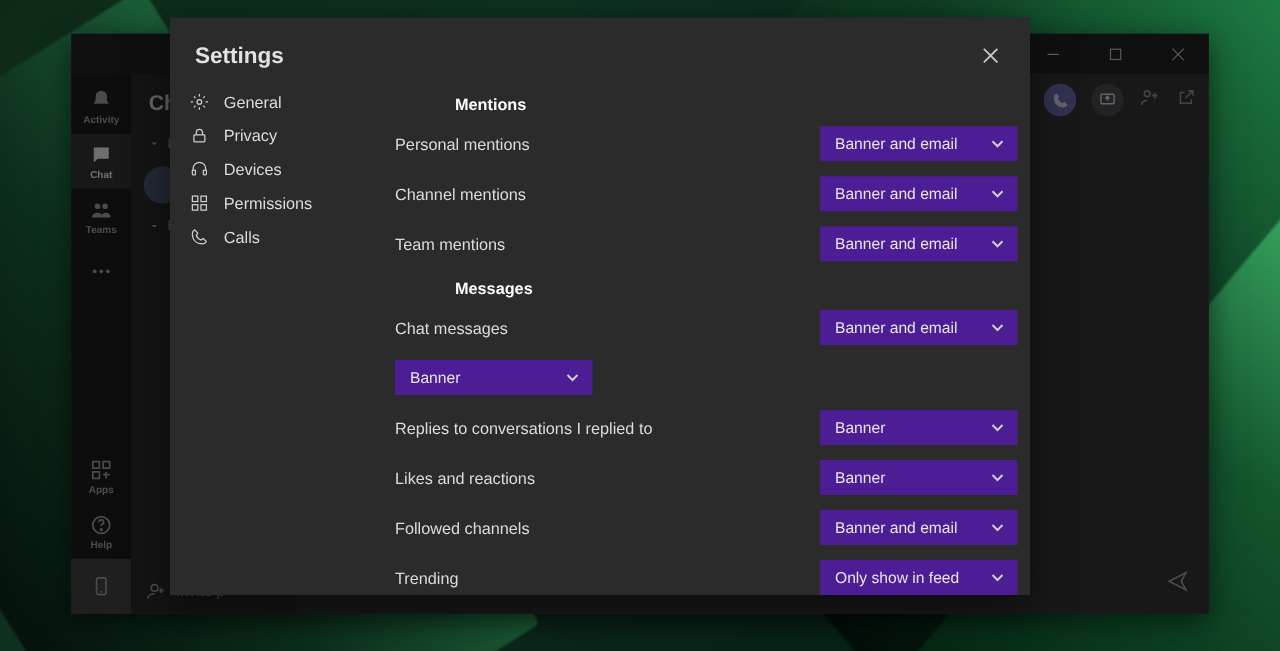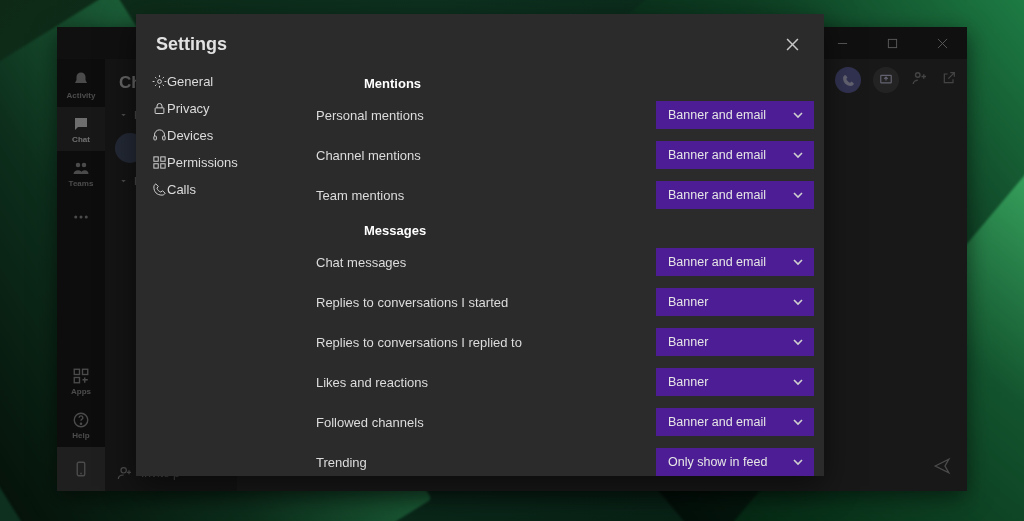--- a/index.html
+++ b/index.html
@@ -76,21 +76,21 @@
     display:flex; flex-direction:column;
     z-index:10;
     box-shadow:0 10px 30px rgba(0,0,0,.5);
   }
   .modal-head{display:flex;align-items:center;padding:18px 20px 6px;}
   .modal-head h1{font-size:18px;font-weight:700;}
   .modal-close{margin-left:auto;color:#c7c7c7;width:24px;height:24px;display:flex;align-items:center;justify-content:center;}
   .modal-body{flex:1;display:flex;min-height:0;}
 
   .settings-nav{width:170px;padding:6px 6px;display:flex;flex-direction:column;}
-  .snav{display:flex;align-items:center;gap:0;padding:6px 10px;font-size:13px;color:#dcdcdc;border-radius:2px;}
+  .snav{display:flex;align-items:center;gap:12px;padding:6px 10px;font-size:13px;color:#dcdcdc;border-radius:2px;}
   .snav.active{background:#3a3a3a;color:#fff;}
   .snav svg{width:15px;height:15px;flex:none;color:#cfcfcf;}
 
   .settings-content{flex:1;padding:0 10px 12px 10px;overflow:hidden;}
   .grp-title{font-size:13px;font-weight:600;color:#fff;margin:14px 0 10px;padding-left:48px;}
   .row{display:flex;align-items:center;margin-bottom:12px;}
   .row .lbl{font-size:13px;color:#dcdcdc;flex:1;padding-right:0;}
   .dd{
     width:158px;height:28px;background:#4c1d95;border:none;color:#e6e6e6;
     display:flex;align-items:center;justify-content:space-between;
@@ -350,21 +350,20 @@
       <div class="row">
         <span class="lbl">Chat messages</span>
         <div class="dd">
             <span>Banner and email</span>
             <svg viewBox="0 0 12 12" fill="none" stroke="currentColor" stroke-width="1.6">
               <path d="M2 4l4 4 4-4"></path>
             </svg>
           </div>
       </div>
       <div class="row">
-        <span class="lbl">Replies to conversations I started</span>
         <div class="dd">
             <span>Banner</span>
             <svg viewBox="0 0 12 12" fill="none" stroke="currentColor" stroke-width="1.6">
               <path d="M2 4l4 4 4-4"></path>
             </svg>
           </div>
       </div>
       <div class="row">
         <span class="lbl">Replies to conversations I replied to</span>
         <div class="dd">

